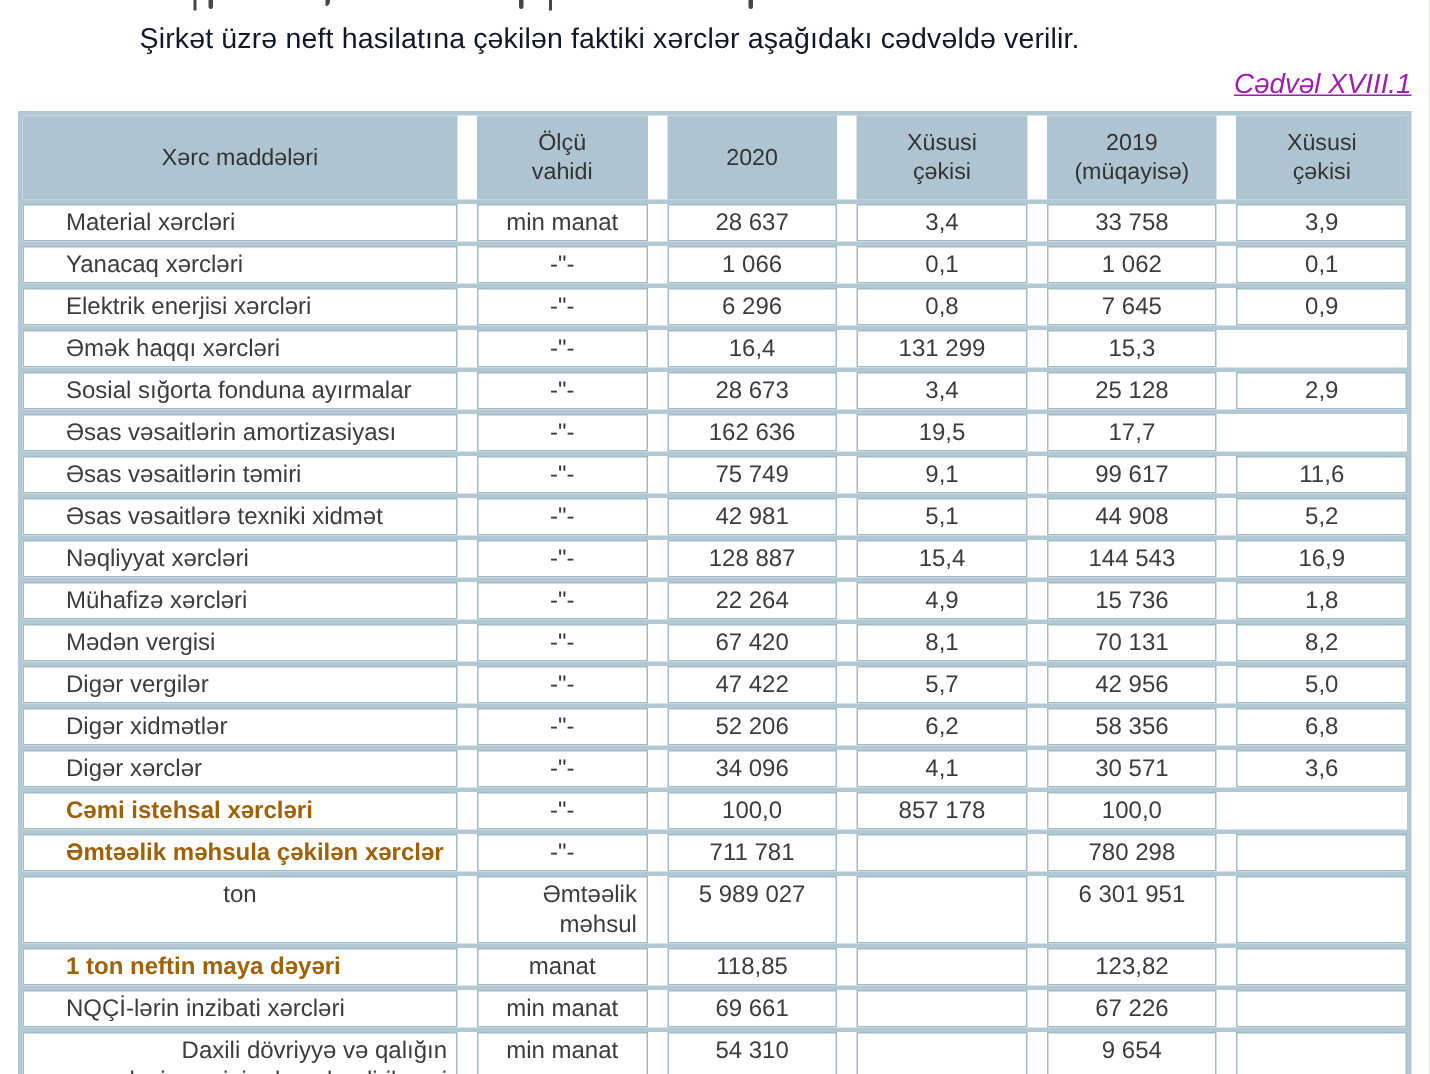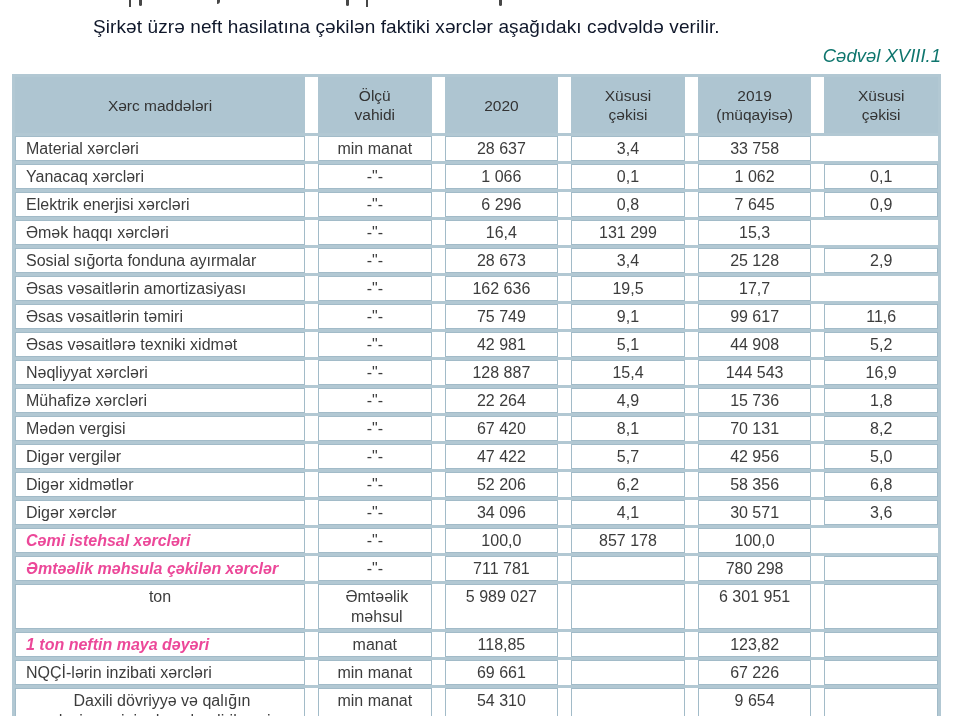--- a/index.html
+++ b/index.html
@@ -35,21 +35,22 @@
   }
 
   .caption {
     position: absolute;
     left: 600px;
     top: 45px;
     width: 341px;
     text-align: right;
     font-style: italic;
     font-size: 18.5px;
-    color: #0f766e;
+    color: #a21caf;
+    text-decoration: underline;
   }
 
   .xtable {
     position: absolute;
     left: 12px;
     top: 74px;
     width: 929px;
     box-sizing: border-box;
     background: #b2c8d3;          
     padding: 3px;
@@ -85,28 +86,28 @@
     box-sizing: border-box;
     min-height: 24px;
     display: flex;
     align-items: flex-start;
     padding: 2px 6px 1px 6px;
     font-size: 16px;
     line-height: 20px;
   }
   .td.label {
     justify-content: flex-start;
-    padding-left: 10px;
-    text-align: center;
+    padding-left: 28px;
+    text-align: right;
   }
   .td.center {
     justify-content: center;
     text-align: center;
   }
-  .td.bold { font-weight: bold; color: #ec4899; font-style: italic; }
+  .td.bold { font-weight: bold; color: #a16207; }
 </style>
 </head>
 <body>
 
 <div>
   <span class="frag f1"></span>
   <span class="frag f2"></span>
   <span class="frag f3"></span>
   <span class="frag f4"></span>
   <span class="frag f5"></span>
@@ -129,20 +130,21 @@
     <div class="th">Xüsusi
 çəkisi</div>
   </div>
 
   <div class="trow">
     <div class="td label">Material xərcləri</div>
     <div class="td center">min manat</div>
     <div class="td center">28 637</div>
     <div class="td center">3,4</div>
     <div class="td center">33 758</div>
+    <div class="td center">3,9</div>
   </div>
 
   <div class="trow">
     <div class="td label">Yanacaq xərcləri</div>
     <div class="td center">-"-</div>
     <div class="td center">1 066</div>
     <div class="td center">0,1</div>
     <div class="td center">1 062</div>
     <div class="td center">0,1</div>
   </div>

